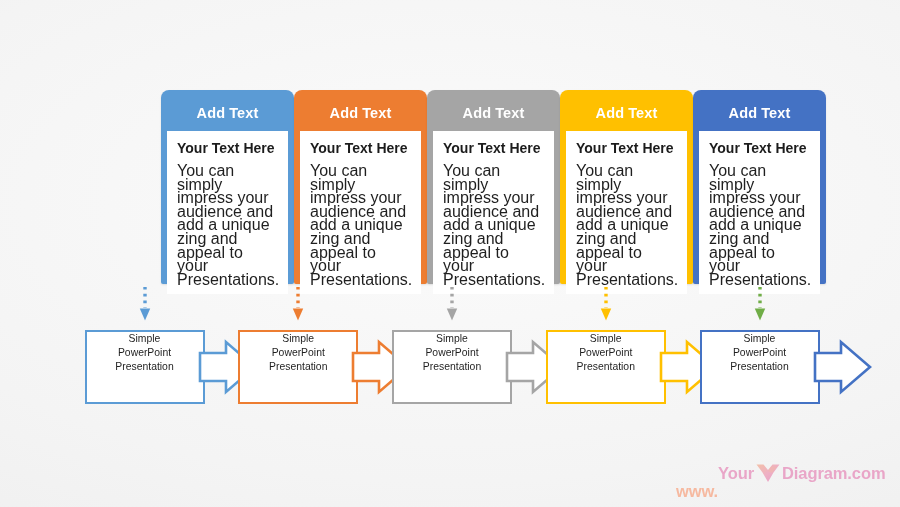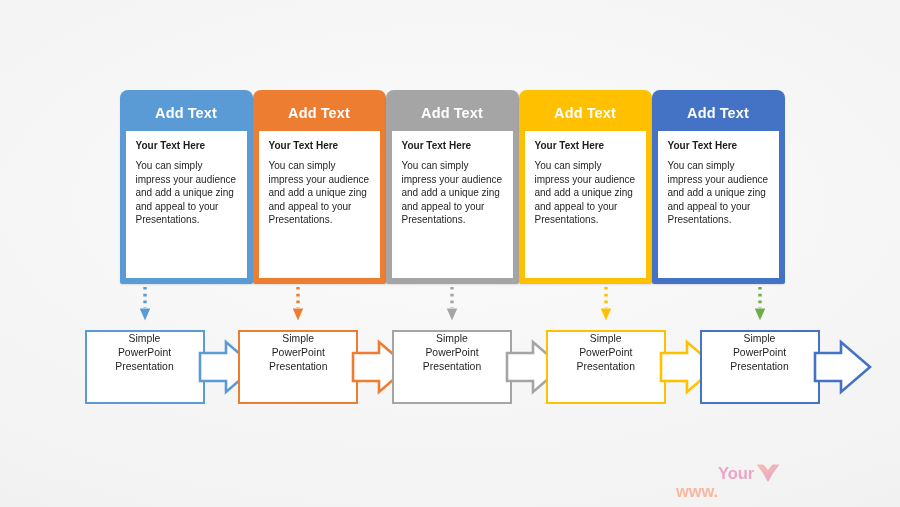--- a/index.html
+++ b/index.html
@@ -24,21 +24,21 @@
   }
 
   
   .cards-row {
     position: absolute;
     top: 90px;
     left: 78px;
     width: 748px;
     height: 194px;
     display: flex;
-    justify-content: center;
+    justify-content: flex-end;
   }
 
   .card {
     position: relative;
     width: 133px;
     height: 194px;
     border-radius: 8px 8px 2px 2px;
     box-sizing: border-box;
     padding: 6px;
     display: flex;
@@ -58,29 +58,29 @@
   }
 
   .card-body {
     flex: 1 1 auto;
     background: #ffffff;
     padding: 9px 10px 8px 10px;
     box-sizing: border-box;
   }
 
   .card-subtitle {
-    font-size: 10px;
+    font-size: 14px;
     font-weight: bold;
     color: #1c1c1c;
     margin: 0 0 8px 0;
     white-space: nowrap;
   }
 
   .card-text {
-    font-size: 10px;
+    font-size: 16px;
     line-height: 13.6px;
     color: #1f1f1f;
     margin: 0;
   }
 
   
   .connectors {
     position: absolute;
     top: 286px;
     left: 78px;
@@ -268,15 +268,16 @@
           <linearGradient id="wmg" x1="0" y1="0" x2="1" y2="1">
             <stop offset="0%" stop-color="#f3c0a8"></stop>
             <stop offset="50%" stop-color="#eeb0c4"></stop>
             <stop offset="100%" stop-color="#e79cc9"></stop>
           </linearGradient>
         </defs>
         <path d="M1.5 2.5 L8.5 2.5 L13 8 L17.5 2.5 L24.5 2.5 L18.5 10.5 L13 20 L7.5 10.5 Z" fill="url(#wmg)"></path>
         <path d="M13 9.2 L16.2 4.6 L22.2 4.6 L17.2 11 Z" fill="#f0b5b0" opacity="0.75"></path>
       </svg>
     </span>
+      <span class="wm-diag">Diagram.com</span>
   </div>
 
 </div>
 
 </body></html>

